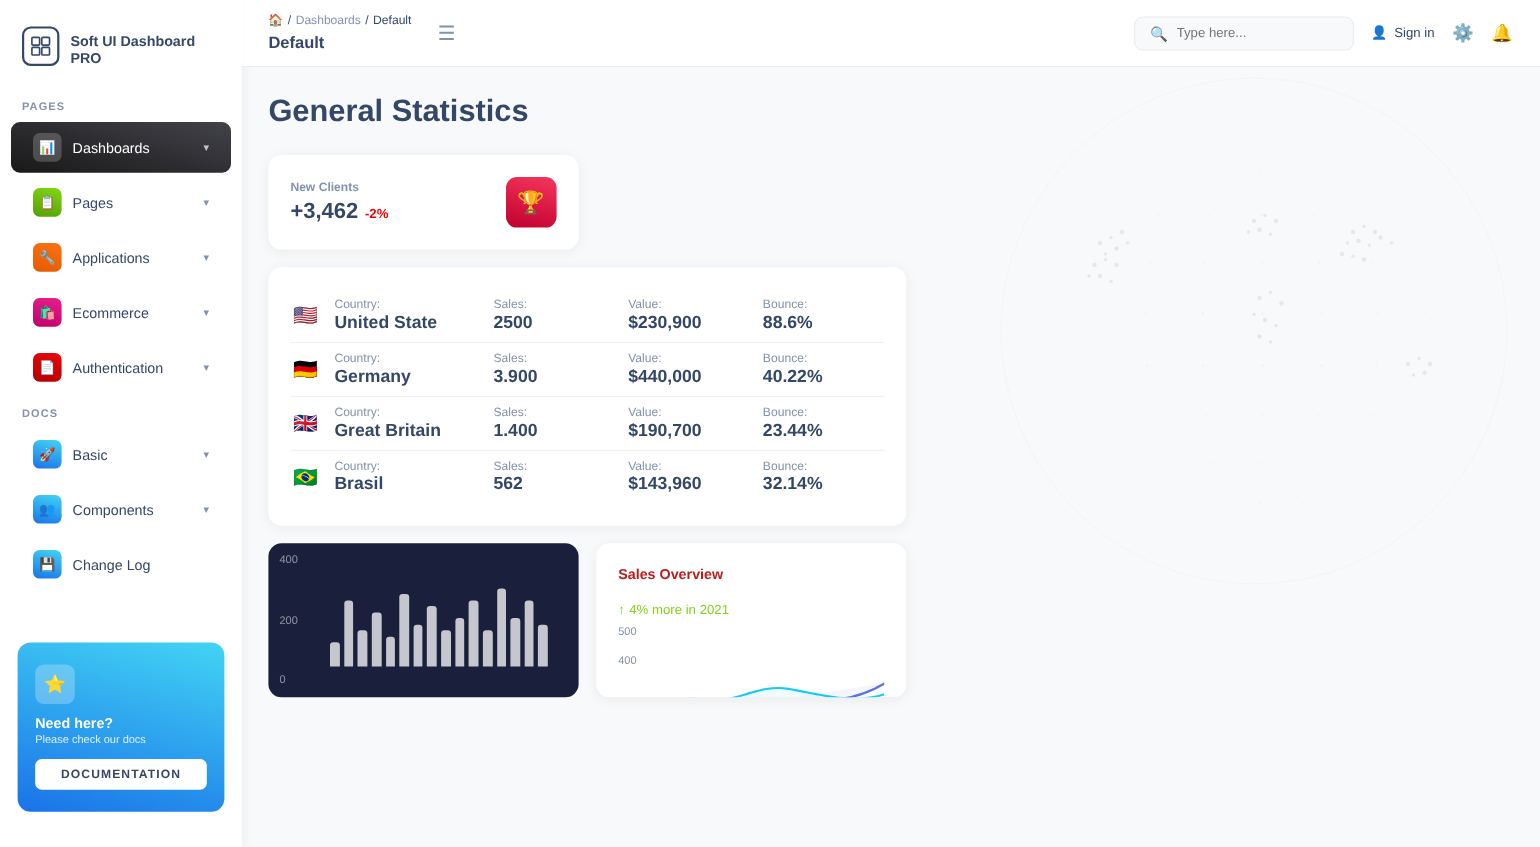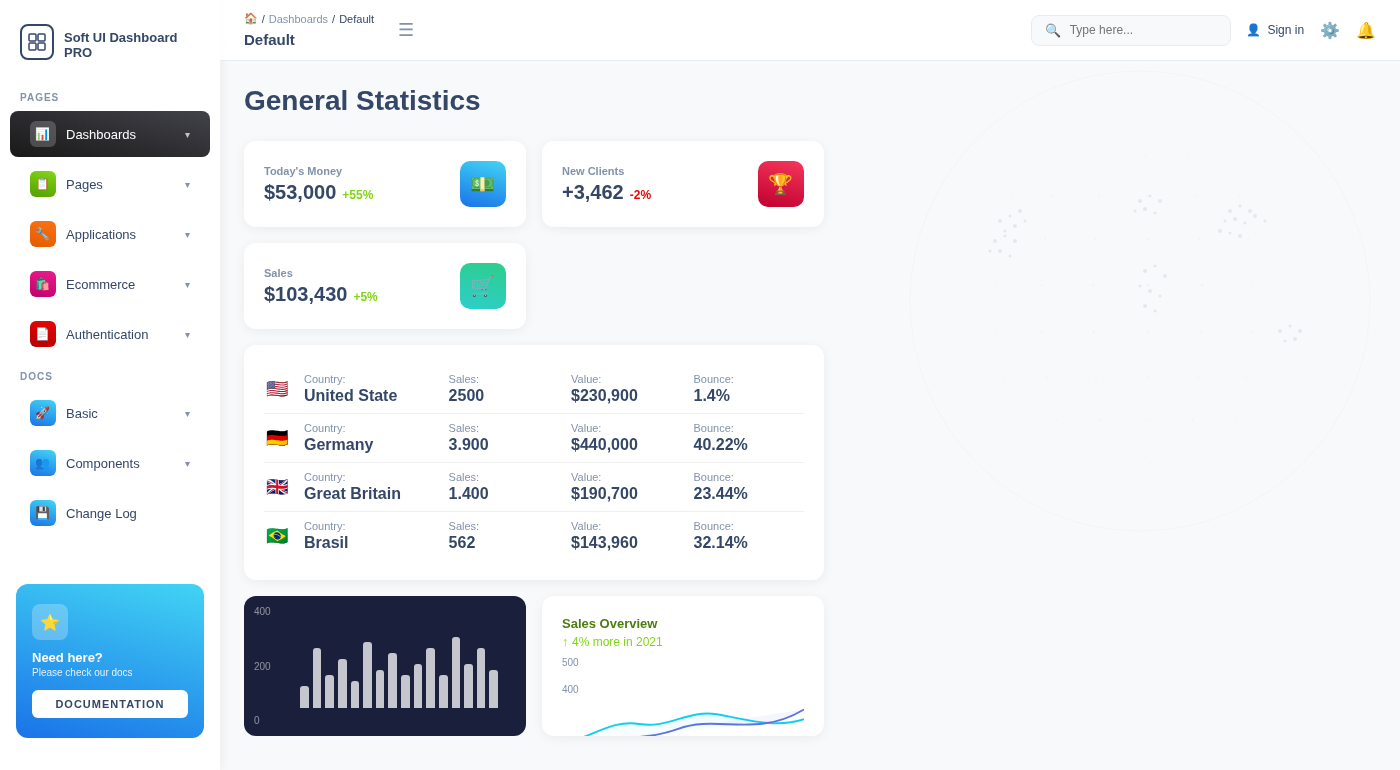--- a/index.html
+++ b/index.html
@@ -225,21 +225,21 @@
     }
 
     .overview-card {
       background: #fff;
       border-radius: 12px;
       padding: 20px;
       height: 140px;
       box-shadow: 0 2px 12px rgba(0,0,0,0.06);
       overflow: hidden;
     }
-    .overview-title { font-weight: 700; font-size: 13px; color: #4d7c0f; margin-bottom: 4px; }
+    .overview-title { font-weight: 700; font-size: 13px; color: #b91c1c; margin-bottom: 18px; }
     .overview-change { font-size: 12px; color: #82d616; display: flex; align-items: center; gap: 4px; margin-bottom: 8px; }
 
     .sidebar-spacer { flex: 1; }
   </style>
 </head>
 <body>
 
 <nav class="sidebar">
   <div class="sidebar-logo">
     <div class="sidebar-logo-icon">
@@ -593,74 +593,54 @@
             <circle cx="341.8" cy="21.7" r="0.1" opacity="0.33"></circle>
             <circle cx="344.3" cy="21.7" r="0.0" opacity="0.31"></circle>
           </g>
       </svg>
     </div>
 
     <h1 class="page-title">General Statistics</h1>
 
     <div class="stats-grid">
 
-      <div class="stat-card">
-        <div class="stat-info">
-          <div class="stat-label">Today's Money</div>
-          <div class="stat-value">
-            <span>$53,000</span>
-            <span class="stat-change positive">+55%</span>
-          </div>
-        </div>
-        <div class="stat-icon">💵</div>
-      </div>
 
       <div class="stat-card">
         <div class="stat-info">
           <div class="stat-label">New Clients</div>
           <div class="stat-value">
             <span>+3,462</span>
             <span class="stat-change negative">-2%</span>
           </div>
         </div>
         <div class="stat-icon" style="background:linear-gradient(195deg,#f5365c,#c0002e)">🏆</div>
       </div>
 
 
-      <div class="stat-card">
-        <div class="stat-info">
-          <div class="stat-label">Sales</div>
-          <div class="stat-value">
-            <span>$103,430</span>
-            <span class="stat-change positive">+5%</span>
-          </div>
-        </div>
-        <div class="stat-icon" style="background:linear-gradient(195deg,#2dce89,#2dcecc)">🛒</div>
-      </div>
     </div>
 
     <div class="sales-table">
 
       <div class="country-row">
         <span class="flag">🇺🇸</span>
         <div class="country-col">
           <div class="country-col-label">Country:</div>
           <div class="country-col-value">United State</div>
         </div>
         <div class="data-col">
           <div class="col-label">Sales:</div>
           <div class="col-value">2500</div>
         </div>
         <div class="data-col">
           <div class="col-label">Value:</div>
           <div class="col-value">$230,900</div>
         </div>
         <div class="data-col">
           <div class="col-label">Bounce:</div>
-          <div class="col-value">1.4%</div>
+          <div class="col-value">88.6%</div>
         </div>
       </div>
 
       <div class="country-row">
         <span class="flag">🇩🇪</span>
         <div class="country-col">
           <div class="country-col-label">Country:</div>
           <div class="country-col-value">Germany</div>
         </div>
         <div class="data-col">

